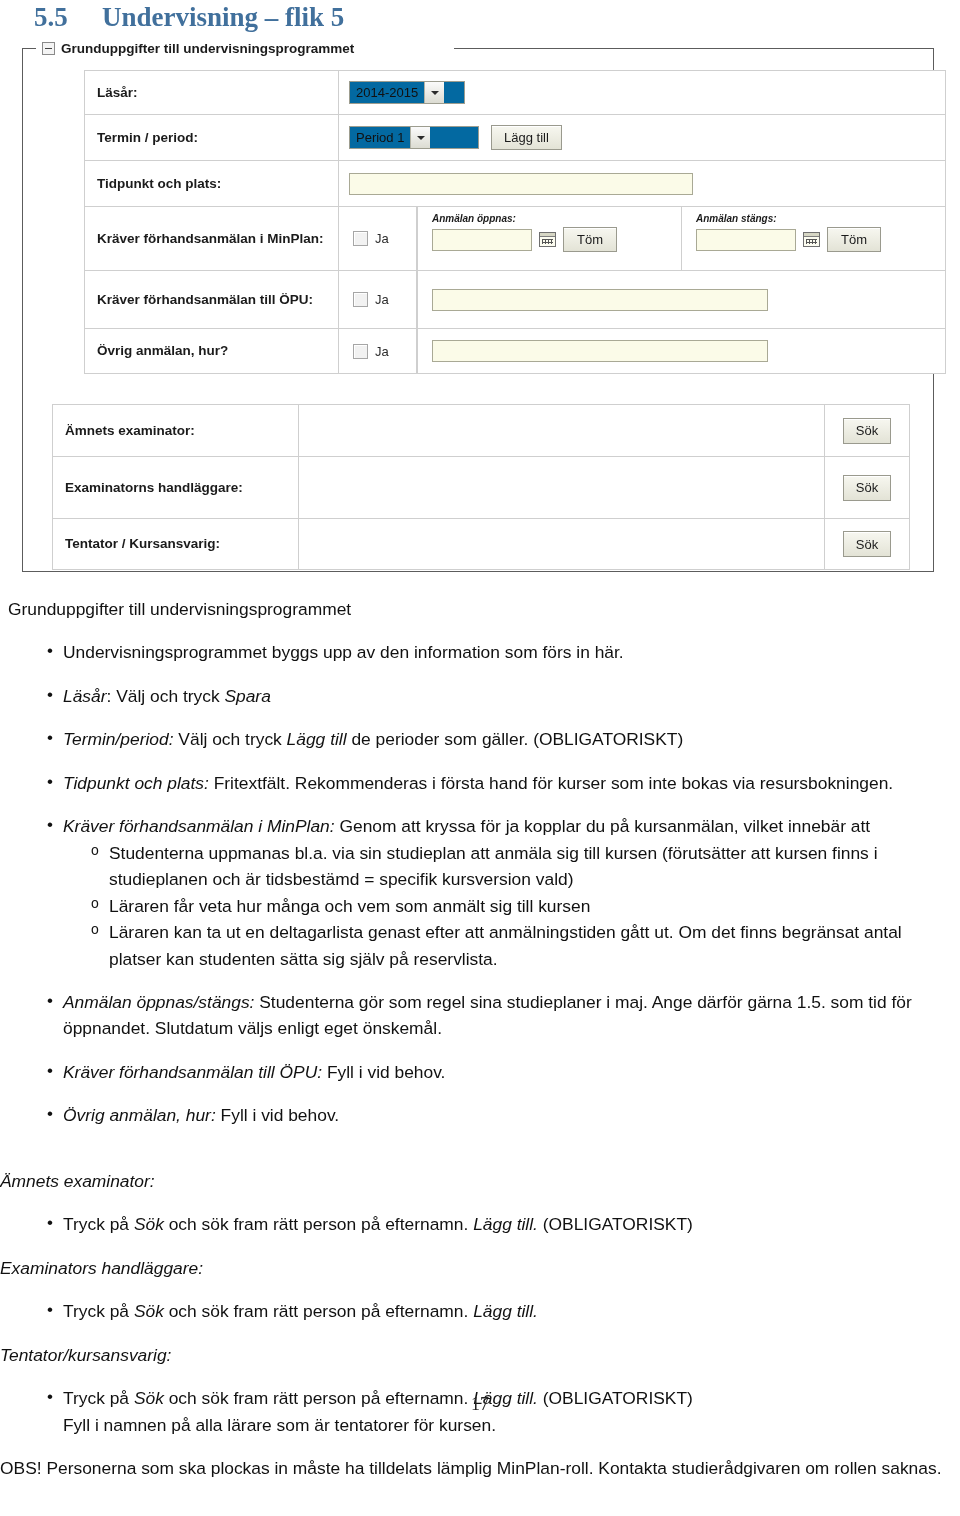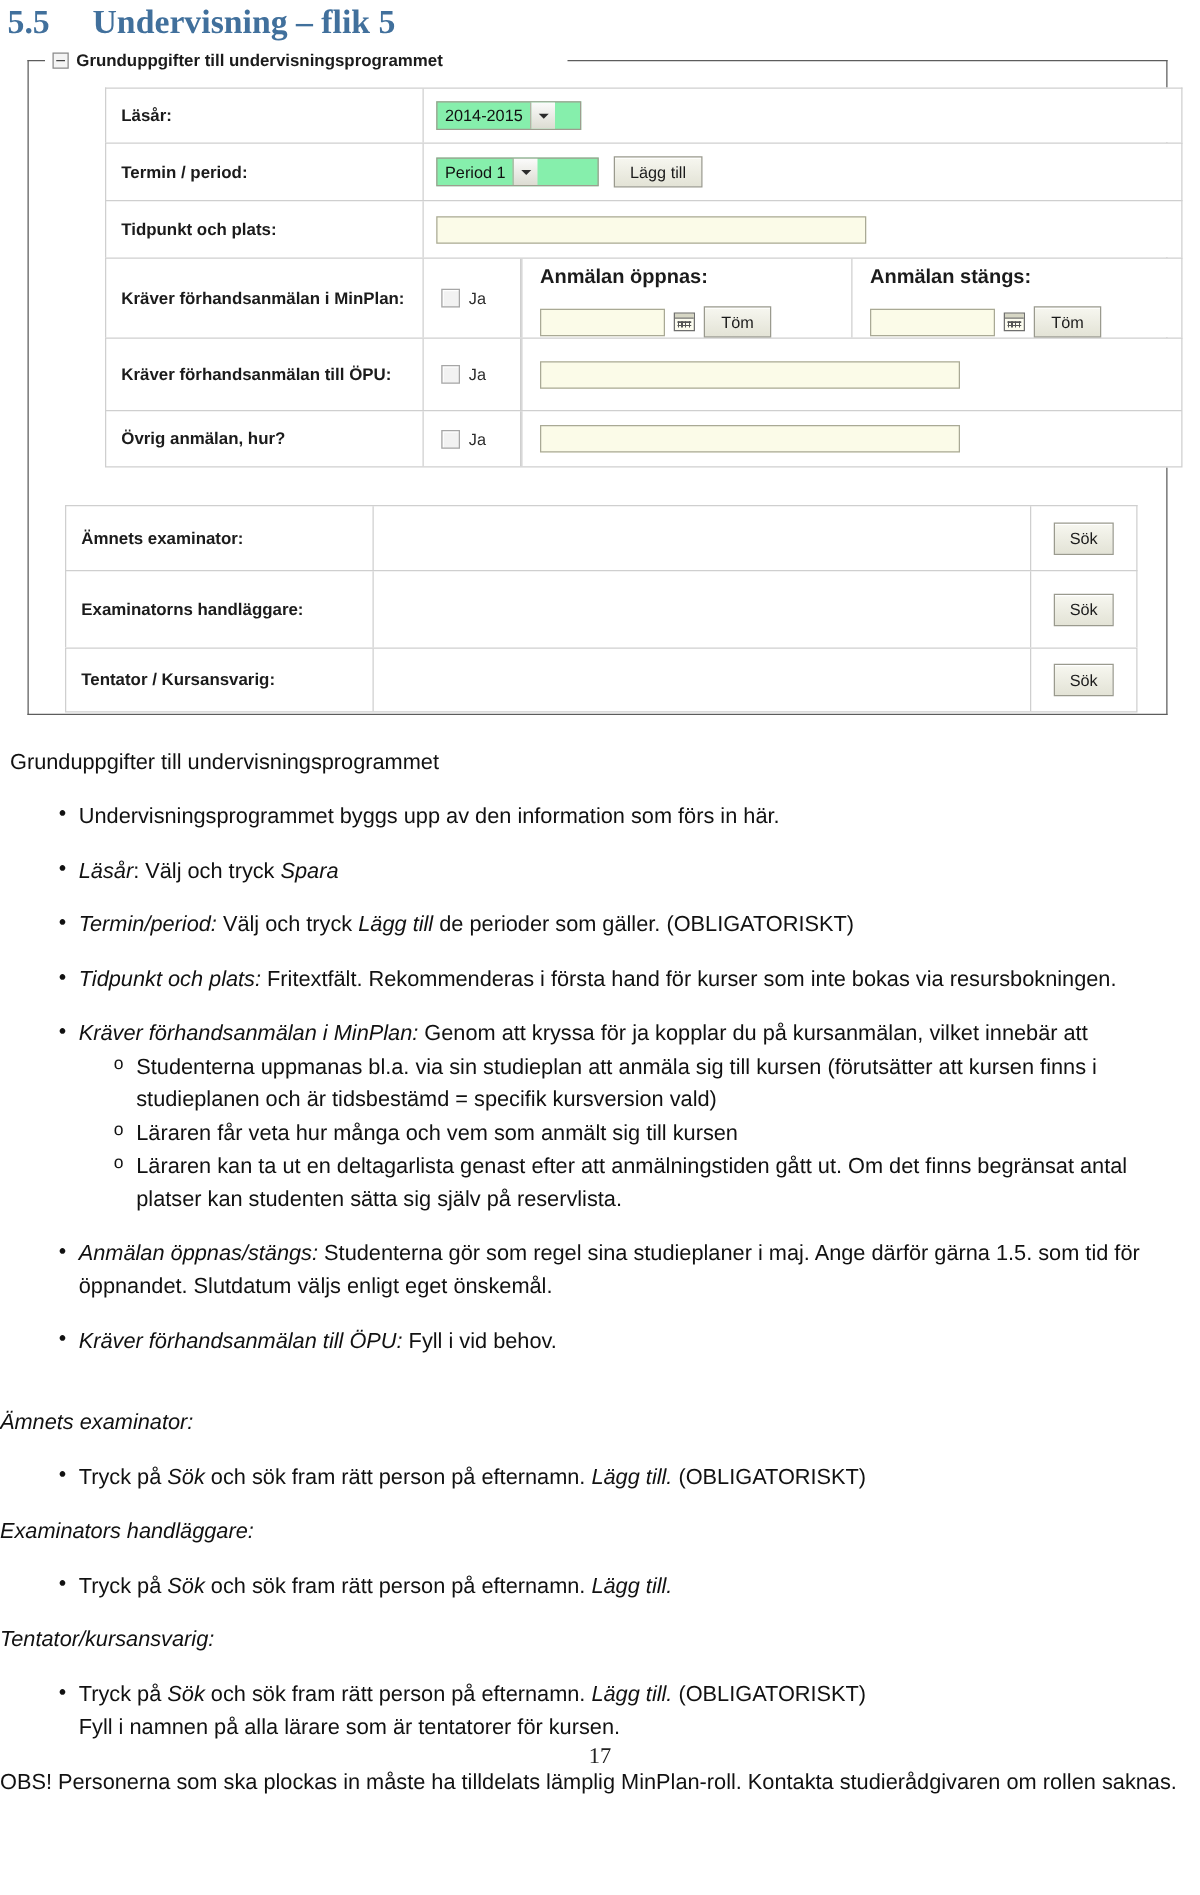--- a/index.html
+++ b/index.html
@@ -8,21 +8,21 @@
     background:#ffffff;
     font-family:"Liberation Sans", sans-serif;
     color:#0d0d0d;
     position:relative;
     overflow:hidden;
   }
   .page{position:relative;width:960px;height:1516px;}
 
   
   .h-title{
-    position:absolute; left:6px; top:2px;
+    position:absolute; left:34px; top:2px;
     font-family:"Liberation Serif","DejaVu Serif",serif;
     font-weight:bold;
     font-size:27px;
     color:#41709C;
     letter-spacing:0px;
     white-space:nowrap;
   }
   .h-title .num{display:inline-block;width:68px;}
 
   
@@ -86,21 +86,21 @@
   }
   .r-h44{height:44px;}
   .r-h46{height:46px;}
   .r-h64{height:64px;}
   .r-h58{height:58px;}
 
   
   .select{
     height:23px; min-width:92px;
     border:1px solid #9d9d8f;
-    background:#86efac;
+    background:#0369a1;
     display:inline-flex; align-items:stretch;
     font-size:13px; color:#111;
     box-sizing:border-box;
   }
   .select .val{padding:0 6px;display:flex;align-items:center;white-space:nowrap;}
   .select .arrow{
     width:19px; border-left:1px solid #b3b3a5;
     background:linear-gradient(#fbfbfb,#dcdcd2);
     display:flex;align-items:center;justify-content:center;
   }
@@ -148,21 +148,21 @@
   }
 
   .datebox{
     flex:1 1 auto;
     border-left:1px solid #cfcfcf;
     height:100%;
     padding:6px 0 0 14px;
     box-sizing:border-box;
   }
   .datebox:first-child{border-left:none;}
-  .dt-title{font-size:16px;font-weight:bold;color:#1b1b1b;margin-bottom:14px;}
+  .dt-title{font-size:10px;font-weight:bold;color:#1b1b1b;margin-bottom:3px;font-style:italic;}
   .dt-controls{display:flex;align-items:center;gap:7px;}
   .cal-icon{
     width:17px;height:15px;border:1px solid #6f6f6f;background:#fcfcf0;
     position:relative; box-sizing:border-box;flex:0 0 auto;
   }
   .cal-icon:before{
     content:"";position:absolute;left:0;right:0;top:0;height:3px;background:#d6d6c4;
     border-bottom:1px solid #7d7d7d;
   }
   .cal-icon:after{
@@ -358,20 +358,21 @@
       <li><span class="it">Tidpunkt och plats:</span><span> Fritextfält. Rekommenderas i första hand för kurser som inte bokas via resursbokningen.</span></li>
       <li><span class="it">Kräver förhandsanmälan i MinPlan:</span><span> Genom att kryssa för ja kopplar du på kursanmälan, vilket innebär att</span>
         <ul class="ul2">
           <li><span>Studenterna uppmanas bl.a. via sin studieplan att anmäla sig till kursen (förutsätter att kursen finns i studieplanen och är tidsbestämd = specifik kursversion vald)</span></li>
           <li><span>Läraren får veta hur många och vem som anmält sig till kursen</span></li>
           <li><span>Läraren kan ta ut en deltagarlista genast efter att anmälningstiden gått ut. Om det finns begränsat antal platser kan studenten sätta sig själv på reservlista.</span></li>
         </ul>
       </li>
       <li><span class="it">Anmälan öppnas/stängs:</span><span> Studenterna gör som regel sina studieplaner i maj. Ange därför gärna 1.5. som tid för öppnandet. Slutdatum väljs enligt eget önskemål.</span></li>
       <li><span class="it">Kräver förhandsanmälan till ÖPU:</span><span> Fyll i vid behov.</span></li>
+      <li><span class="it">Övrig anmälan, hur:</span><span> Fyll i vid behov.</span></li>
     </ul>
 
     <div class="gap"></div>
 
     <p class="p-line hd-plain it">Ämnets examinator:</p>
     <ul class="ul1">
       <li><span>Tryck på </span><span class="it">Sök</span><span> och sök fram rätt person på efternamn. </span><span class="it">Lägg till.</span><span> (OBLIGATORISKT)</span></li>
     </ul>
 
     <p class="p-line hd-plain it">Examinators handläggare:</p>

